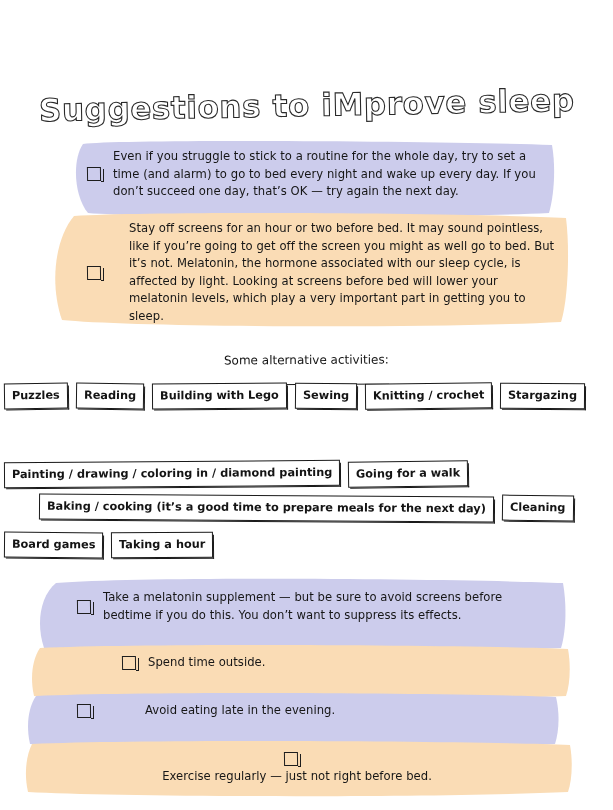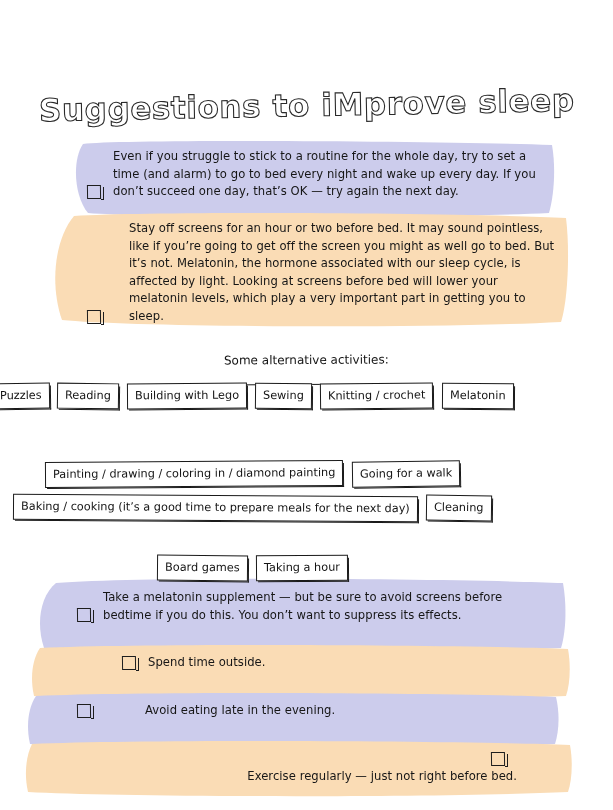--- a/index.html
+++ b/index.html
@@ -53,21 +53,21 @@
     top: 0;
     width: 613px;
     height: 810px;
     pointer-events: none;
   }
 
   
   .check-item {
     position: absolute;
     display: flex;
-    align-items: flex-end;
+    align-items: center;
   }
   .cbox {
     flex: 0 0 auto;
     position: relative;
     width: 17px;
     height: 16px;
     margin-top: 2px;
     margin-right: 9px;
   }
   .cbox .sq {
@@ -116,23 +116,23 @@
     padding-bottom: 17px;
     display: inline-block;
     transform: rotate(-0.3deg);
   }
 
   
   .act-row {
     position: absolute;
     display: flex;
     align-items: center;
-    justify-content: center;
     width: 505px;
     left: 0;
+    font-weight: bold;
   }
   .act-box {
     position: relative;
     font-family: "DejaVu Sans", sans-serif;
     font-size: 11.3px;
     line-height: 1;
     color: #141414;
     border: 1.5px solid #1a1a1a;
     padding: 6px 7px 7px 7px;
     margin: 0 4px;
@@ -208,35 +208,35 @@
   <div id="alt-heading">
     <span>Some alternative activities:</span>
   </div>
 
   <div class="act-row" style="top:383px;">
     <span class="act-box t1">Puzzles</span>
     <span class="act-box t2">Reading</span>
     <span class="act-box t3">Building with Lego</span>
     <span class="act-box t4">Sewing</span>
     <span class="act-box t5">Knitting / crochet</span>
-    <span class="act-box t6">Melatonin</span>
+    <span class="act-box t6">Stargazing</span>
   </div>
 
   <div class="act-row" style="top:421px;margin-top:40px;">
     <span class="act-box t3">Painting / drawing / coloring in / diamond painting</span>
     <span class="act-box t1">Going for a walk</span>
   </div>
 
 
-  <div class="act-row" style="top:495px;">
+  <div class="act-row" style="top:495px;margin-left:35px;">
     <span class="act-box t6">Baking / cooking (it’s a good time to prepare meals for the next day)</span>
     <span class="act-box t2">Cleaning</span>
   </div>
 
-  <div class="act-row" style="top:532px;margin-top:23px;">
+  <div class="act-row" style="top:532px;">
     <span class="act-box t4">Board games</span>
     <span class="act-box t3">Taking a hour</span>
   </div>
 
   <div class="check-item" style="left:77px; top:589px; width:465px;">
     <span class="cbox">
       <span class="sq"></span>
         <span class="sh"></span>
     </span>
     <span class="ctext">Take a melatonin supplement — but be sure to avoid screens before bedtime if you do this. You don’t want to suppress its effects.</span>

